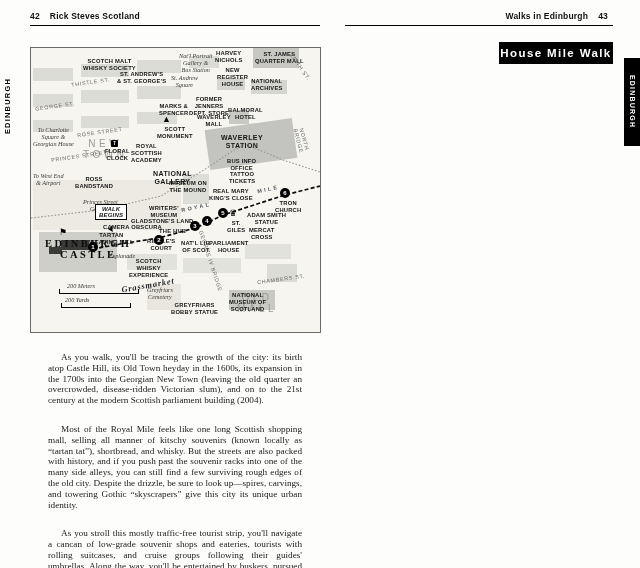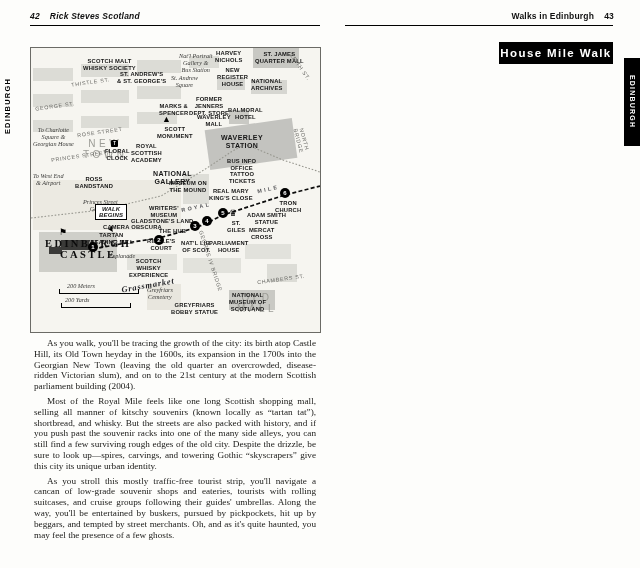--- a/index.html
+++ b/index.html
@@ -49,28 +49,28 @@
   .sbar{position:absolute;z-index:4;height:4px;border-bottom:1px solid #000;
         border-left:1px solid #000;border-right:1px solid #000;}
 
   .rm-title{position:absolute;left:499px;top:42px;width:114px;height:22px;background:#000;
         color:#fff;display:flex;align-items:center;justify-content:center;z-index:7;
         font:bold 11.5px "Liberation Sans",sans-serif;letter-spacing:1.4px;white-space:nowrap;}
 
   .bodytext{position:absolute;font:9.2px/10.8px "Liberation Serif",serif;color:#1a1a18;
         text-align:justify;}
   #bodyL{left:30px;top:334px;width:290px;}
-  p.para{margin:4px;}
+  p.para{margin:18px;}
   p.ind{text-indent:13px;}
 </style>
 </head>
 <body>
 
 <div class="page" id="pageL">
-  <div class="pheader" style="left:30px;font-style:italic;">
+  <div class="pheader" style="left:30px;">
     <span class="pnum">42</span><span class="ptitle">Rick Steves Scotland</span>
   </div>
   <div class="rule" style="left:30px;width:290px;"></div>
   <div class="vtabL">EDINBURGH</div>
   <div class="map" id="mapL">
       <div class="shape" style="left: 2px; top: 20px; width: 40px; height: 13px; background: rgb(220, 220, 214);"></div>
       <div class="shape" style="left: 50px; top: 16px; width: 48px; height: 13px; background: rgb(220, 220, 214);"></div>
       <div class="shape" style="left: 106px; top: 12px; width: 44px; height: 13px; background: rgb(220, 220, 214);"></div>
       <div class="shape" style="left: 158px; top: 8px; width: 30px; height: 12px; background: rgb(220, 220, 214);"></div>
       <div class="shape" style="left: 2px; top: 46px; width: 40px; height: 13px; background: rgb(220, 220, 214);"></div>
@@ -223,21 +223,21 @@
       <div class="mk" style="left: 249px; top: 140px;">6</div>
     </div>
   <div class="bodytext" id="bodyL">
       <p class="para ind"><span>As you walk, you'll be tracing the growth of the city: its birth atop Castle Hill, its Old Town heyday in the 1600s, its expansion in the 1700s into the Georgian New Town (leaving the old quarter an overcrowded, disease-ridden Victorian slum), and on to the 21st century at the modern Scottish parliament building (2004).</span></p>
       <p class="para ind"><span>Most of the Royal Mile feels like one long Scottish shopping mall, selling all manner of kitschy souvenirs (known locally as “tartan tat”), shortbread, and whisky. But the streets are also packed with history, and if you push past the souvenir racks into one of the many side alleys, you can still find a few surviving rough edges of the old city. Despite the drizzle, be sure to look up—spires, carvings, and towering Gothic “skyscrapers” give this city its unique urban identity.</span></p>
       <p class="para ind"><span>As you stroll this mostly traffic-free tourist strip, you'll navigate a cancan of low-grade souvenir shops and eateries, tourists with rolling suitcases, and cruise groups following their guides' umbrellas. Along the way, you'll be entertained by buskers, pursued by pickpockets, hit up by beggars, and tempted by street merchants. Oh, and as it's quite haunted, you may feel the presence of a few ghosts.</span></p>
     </div>
 </div>
 
 <div class="page" id="pageR">
-  <div class="pheader" style="right:26px;">
+  <div class="pheader" style="right:32px;">
     <span class="ptitle2">Walks in Edinburgh</span><span class="pnum">43</span>
   </div>
   <div class="rule" style="left:15px;width:268px;"></div>
 
 </div>
 
 <div class="rm-title">House Mile Walk</div>
 <div class="vtabR">
     <span>EDINBURGH</span>
   </div>

